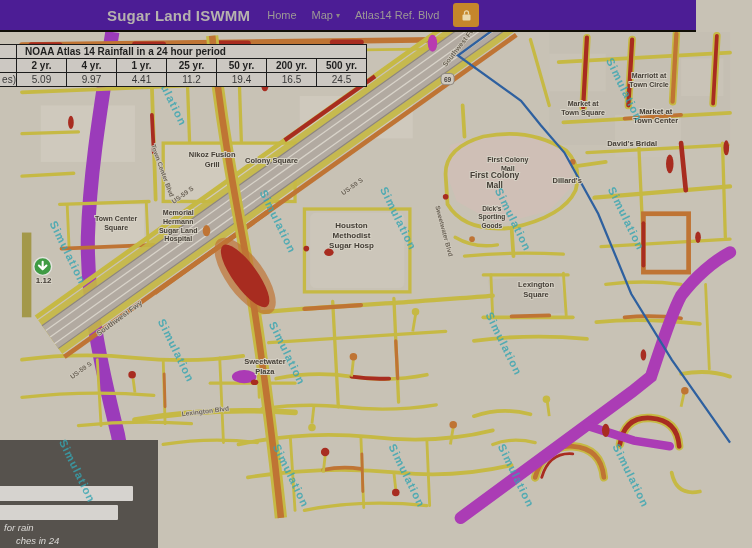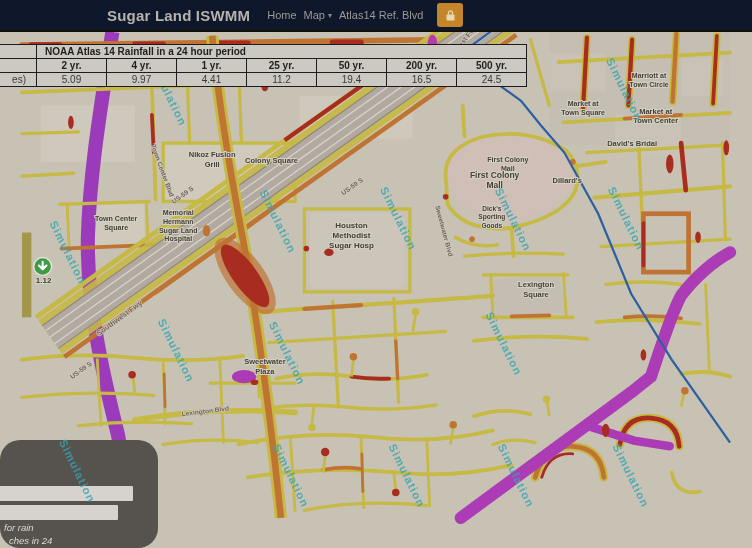--- a/index.html
+++ b/index.html
@@ -1,52 +1,52 @@
 <!DOCTYPE html>
 <html><head>
 <meta charset="utf-8">
 <style>
   html,body{margin:0;padding:0;}
   body{width:752px;height:548px;position:relative;overflow:hidden;
        font-family:"Liberation Sans",sans-serif;background:#c8c2b5;}
 
   
-  .topbar{position:absolute;left:0;top:0;width:752px;height:30px;background:#0f172a;
+  .topbar{position:absolute;left:0;top:0;width:696px;height:30px;background:#4c1d95;
           border-bottom:2px solid #121008;display:flex;align-items:center;z-index:20;}
   .app-title{color:#b6b2ae;font-size:15px;font-weight:600;margin-left:107px;letter-spacing:.2px;}
-  .nav{display:flex;align-items:flex-start;margin-left:17px;gap:7px;}
+  .nav{display:flex;align-items:flex-start;margin-left:17px;gap:15px;}
   .nav-item{color:#9d9995;font-size:11px;cursor:pointer;display:flex;align-items:center;gap:3px;white-space:nowrap;}
   .caret{font-size:8px;color:#8d8985;}
   .lock-btn{margin-left:14px;width:26px;height:24px;background:#c5862b;border-radius:3px;
             display:flex;align-items:center;justify-content:center;cursor:pointer;}
 
   
   .rain-table{position:absolute;left:-45px;top:44px;z-index:10;border-collapse:collapse;
               background:#ccc8c2;font-size:10px;color:#1f1f1f;}
-  .rain-table td,.rain-table th{border:1px solid #1c1c1c;padding:0 10px;height:13px;text-align:center;}
+  .rain-table td,.rain-table th{border:1px solid #1c1c1c;padding:0 0;height:13px;text-align:center;}
   .rain-table .ttl{text-align:left;font-weight:700;padding-left:8px;font-size:10px;}
   .rain-table th{font-weight:700;width:49px;margin-left:32px;}
   .rain-table .lblcol{width:60px;text-align:right;color:#3a3a3a;}
   .rain-table .val{color:#383838;}
 
   
   .map-wrap{position:absolute;left:0;top:32px;width:752px;height:516px;z-index:1;}
   svg{display:block;}
   .poi{paint-order:stroke;stroke:#d6d1c5;stroke-width:2px;fill:#453f37;font-weight:600;}
   .stl{paint-order:stroke;stroke:#d0cabe;stroke-width:1.5px;fill:#6e6659;font-weight:600;}
   .wm{fill:#35a5b2;opacity:.8;font-weight:700;letter-spacing:1.2px;font-size:12px;}
 
   
-  .dialog{position:absolute;left:0;top:440px;width:158px;height:108px;background:#56524d;z-index:5;border-radius:20px;}
+  .dialog{position:absolute;left:0;top:440px;width:158px;height:108px;background:#56524d;z-index:5;}
   .dlg-bar{position:absolute;background:#d6d3cf;height:15px;border-radius:1px;cursor:pointer;}
   .dlg-bar1{left:-10px;top:46px;width:143px;}
   .dlg-bar2{left:-10px;top:65px;width:128px;}
   .dlg-txt{position:absolute;color:#dddbd8;font-style:italic;font-size:9.5px;white-space:nowrap;}
   .dlg-l1{left:4px;top:82px;}
-  .dlg-l2{left:1px;top:95px;padding-left:8px;}
+  .dlg-l2{left:8px;top:95px;padding-left:8px;}
 
   .wm-overlay{position:absolute;left:0;top:32px;width:752px;height:516px;z-index:6;pointer-events:none;}
 </style>
 </head>
 <body>
 
 <div class="topbar">
   <div class="app-title">Sugar Land ISWMM</div>
   <div class="nav">
       <div class="nav-item">

